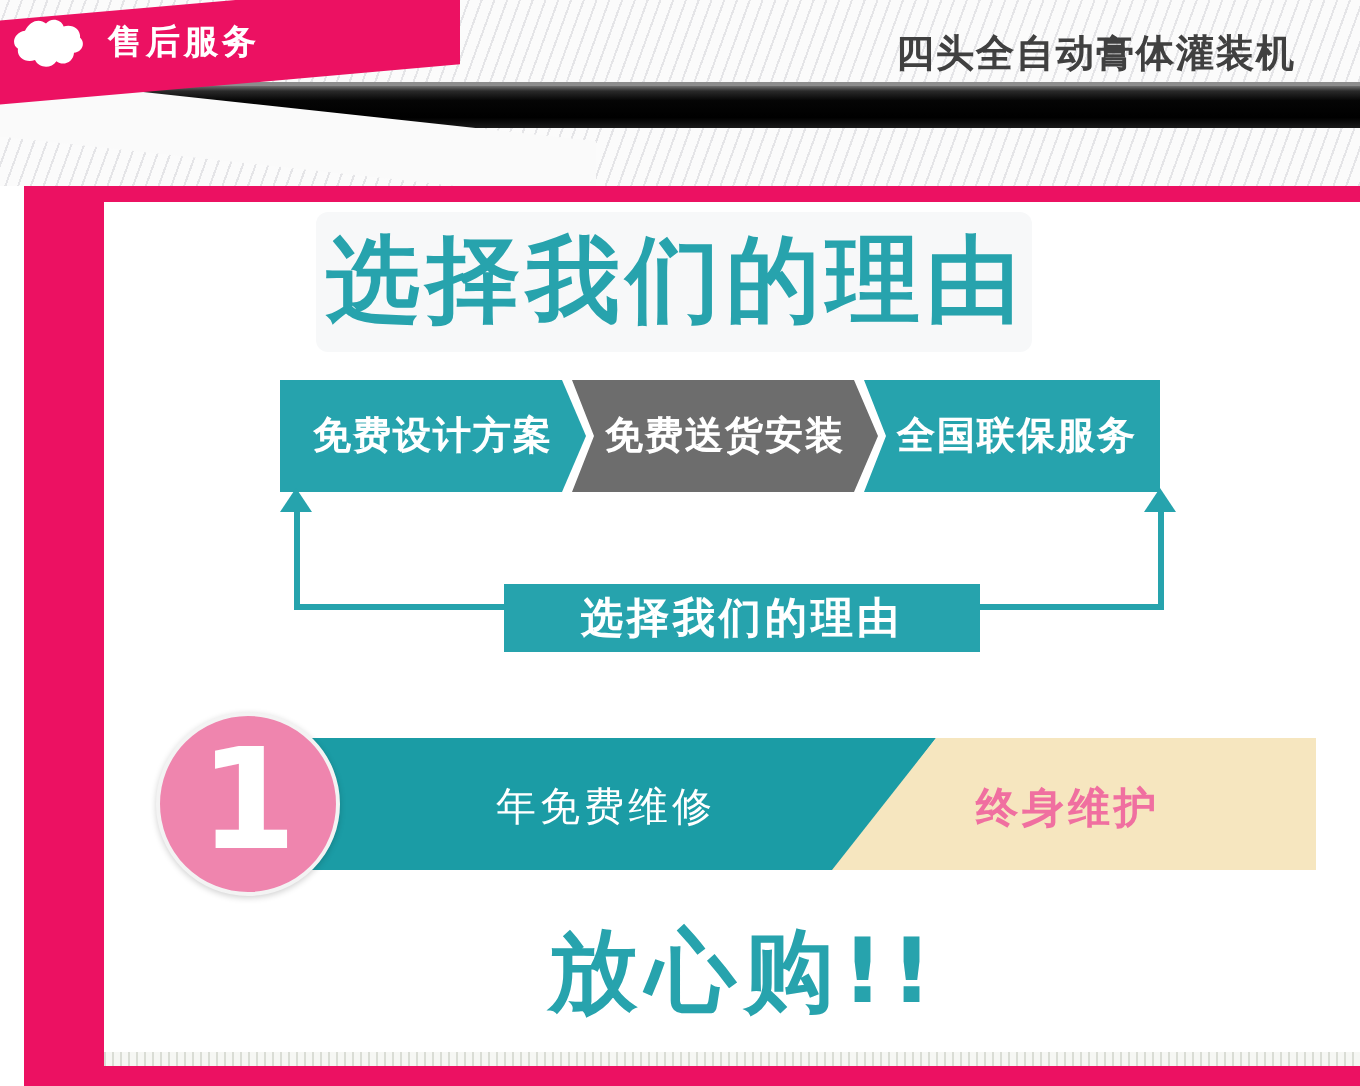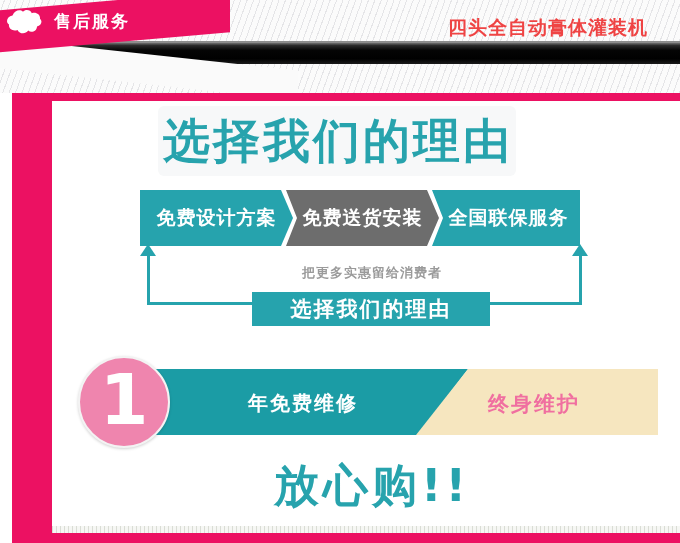--- a/index.html
+++ b/index.html
@@ -62,21 +62,21 @@
     transform-origin: left top;
     transform: skewY(6.2deg);
   }
   .header-title {
     position: absolute;
     left: 448px; top: 15px;
     width: 220px;
     font-size: 19px;
     font-weight: bold;
     letter-spacing: 1px;
-    color: #ef4444;
+    color: #404040;
     text-align: left;
     line-height: 24px;
     white-space: nowrap;
   }
   
   .pink-tag {
     position: absolute;
     left: -8px; top: 11px;
     width: 238px; height: 42px;
     background: #ec1162;
@@ -257,21 +257,21 @@
     position: absolute;
     left: 318px; top: 0;
     width: 242px; height: 66px;
     background: #f6e6bf;
     clip-path: polygon(52px 0, 242px 0, 242px 100%, 0 100%);
   }
   .band-label-1 {
     position: absolute;
     left: 150px; top: 21px;
     font-size: 20px;
-    font-weight: bold;
+    font-weight: normal;
     letter-spacing: 2px;
     color: #ffffff;
     white-space: nowrap;
   }
   .band-label-2 {
     position: absolute;
     left: 390px; top: 21px;
     font-size: 21px;
     font-weight: bold;
     letter-spacing: 2px;
@@ -361,21 +361,20 @@
       </div>
 
       <div class="conn conn-l-h"></div>
       <div class="conn conn-l-v"></div>
       <div class="arrow-up arrow-l"></div>
 
       <div class="conn conn-r-h"></div>
       <div class="conn conn-r-v"></div>
       <div class="arrow-up arrow-r"></div>
 
-      <div class="tagline">把更多实惠留给消费者</div>
       <div class="brand-box">
         <span>选择我们的理由</span>
       </div>
 
       <div class="band-wrap">
         <div class="band-teal"></div>
         <div class="band-cream"></div>
         <div class="band-label-1">年免费维修</div>
         <div class="band-label-2">终身维护</div>
       </div>

